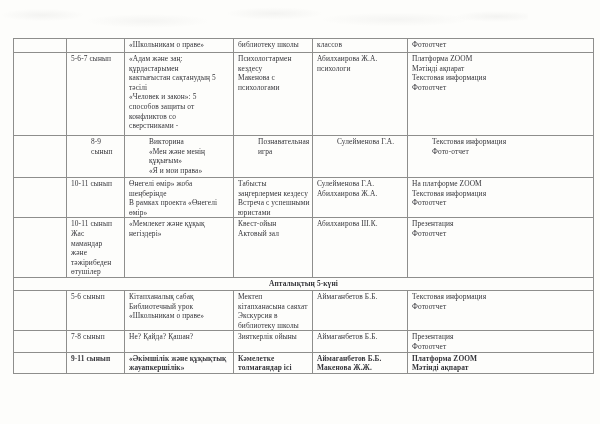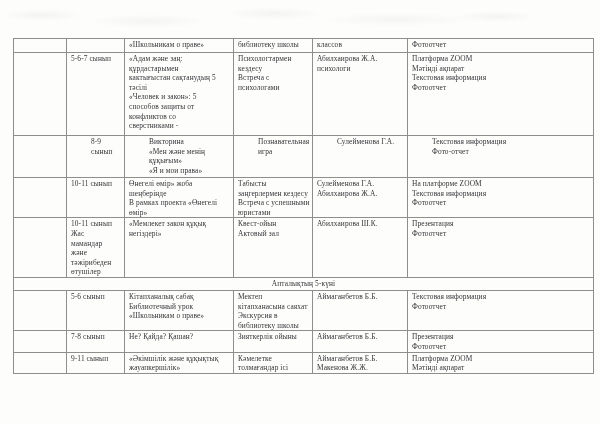--- a/index.html
+++ b/index.html
@@ -46,25 +46,25 @@
     color: #35353a;
     white-space: pre-line;
     overflow: hidden;
     letter-spacing: 0.1px;
   }
   tr.r-a  td { height: 12px; }
   tr.r-b  td { height: 81px; margin-top: 32px; }
   tr.r-c  td { height: 40px; padding-left: 24px; }
   tr.r-d  td { height: 38px; }
   tr.r-e  td { height: 52px; }
-  tr.r-banner td { height: 11px; text-align: center; padding: 1px 0 0 0; }
+  tr.r-banner td { height: 11px; text-align: center; padding: 1px 0 0 0; font-weight: bold; }
   tr.r-f  td { height: 47px; }
   tr.r-g  td { height: 34px; }
   tr.r-h  td { height: 16px; }
-  tr.r-i  td { height: 18px; }
+  tr.r-i  td { height: 18px; font-weight: bold; }
 </style>
 </head>
 <body>
 
 <div class="page">
   <div class="scan-noise"></div>
 
   <table class="scan-table">
     <colgroup>
       <col style="width:53px">
@@ -89,21 +89,21 @@
         <td>«Адам және заң:
 құрдастарымен
 кактығыстан сақтанудың 5
 тәсілі
 «Человек и закон»: 5
 способов защиты от
 конфликтов со
 сверстниками -</td>
         <td>Психологтармен
 кездесу
-Встреча с
+Макенова с
 психологами</td>
         <td>Абилхаирова Ж.А.
 психологи</td>
         <td>Платформа ZOOM
 Мәтінді ақпарат
 Текстовая информация
 Фотоотчет</td>
       </tr>
       <tr class="r-c">
         <td></td>
@@ -135,21 +135,21 @@
 Фотоотчет</td>
       </tr>
       <tr class="r-e">
         <td></td>
         <td>10-11 сынып
 Жас
 мамандар
 және
 тәжірибеден
 өтушілер</td>
-        <td>«Мемлекет   закон құқық
+        <td>«Мемлекет   және құқық
 негіздері»</td>
         <td>Квест-ойын
 Актовый зал</td>
         <td>Абилхаирова Ш.К.</td>
         <td>Презентация
 Фотоотчет</td>
       </tr>
       <tr class="r-banner">
         <td colspan="6">Апталықтың  5-күні</td>
       </tr>

